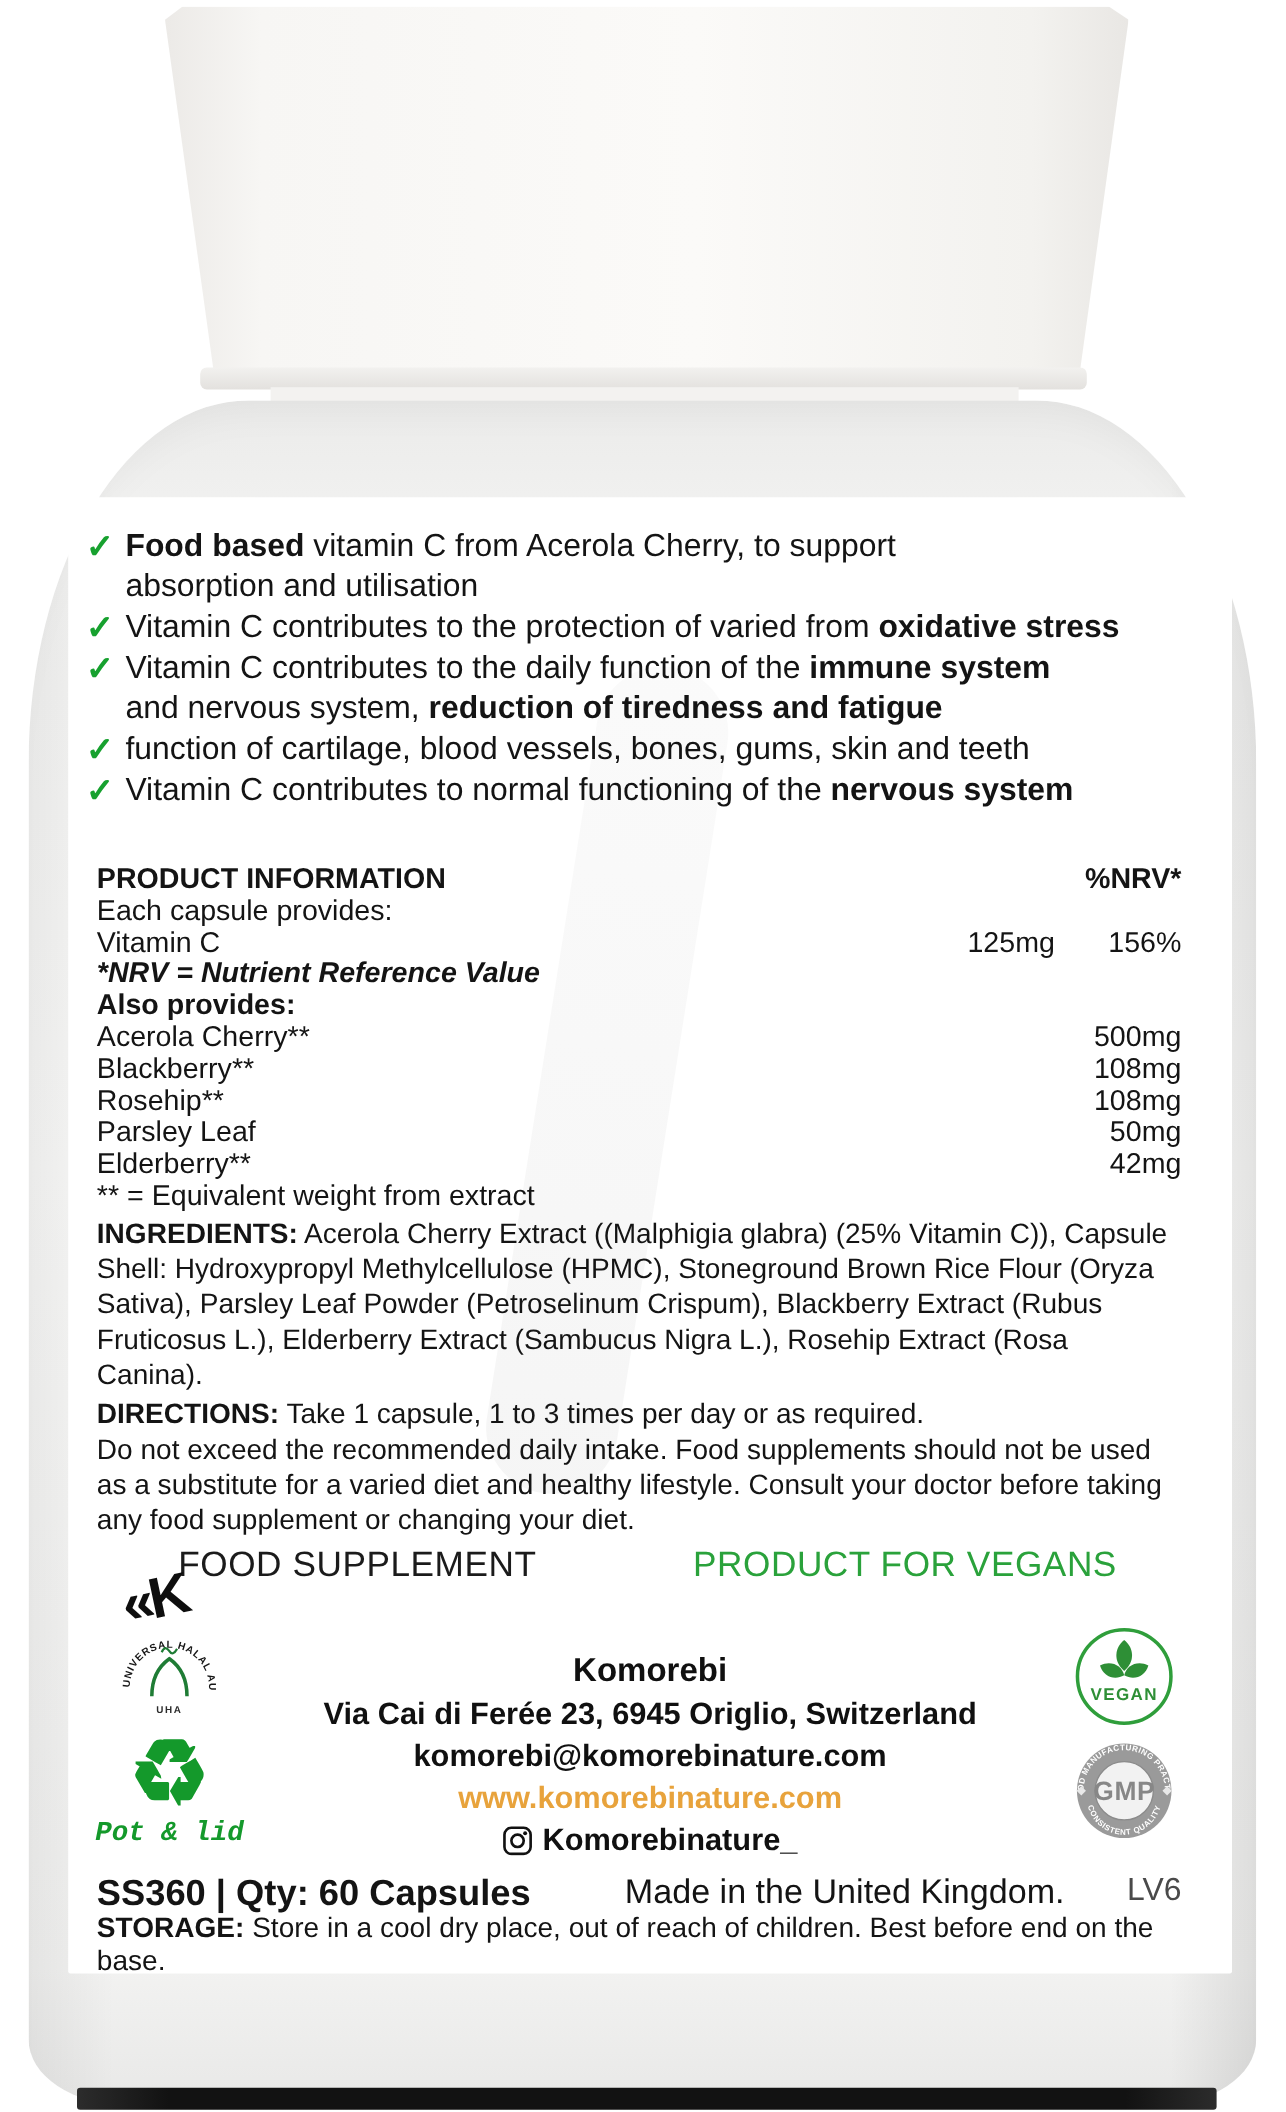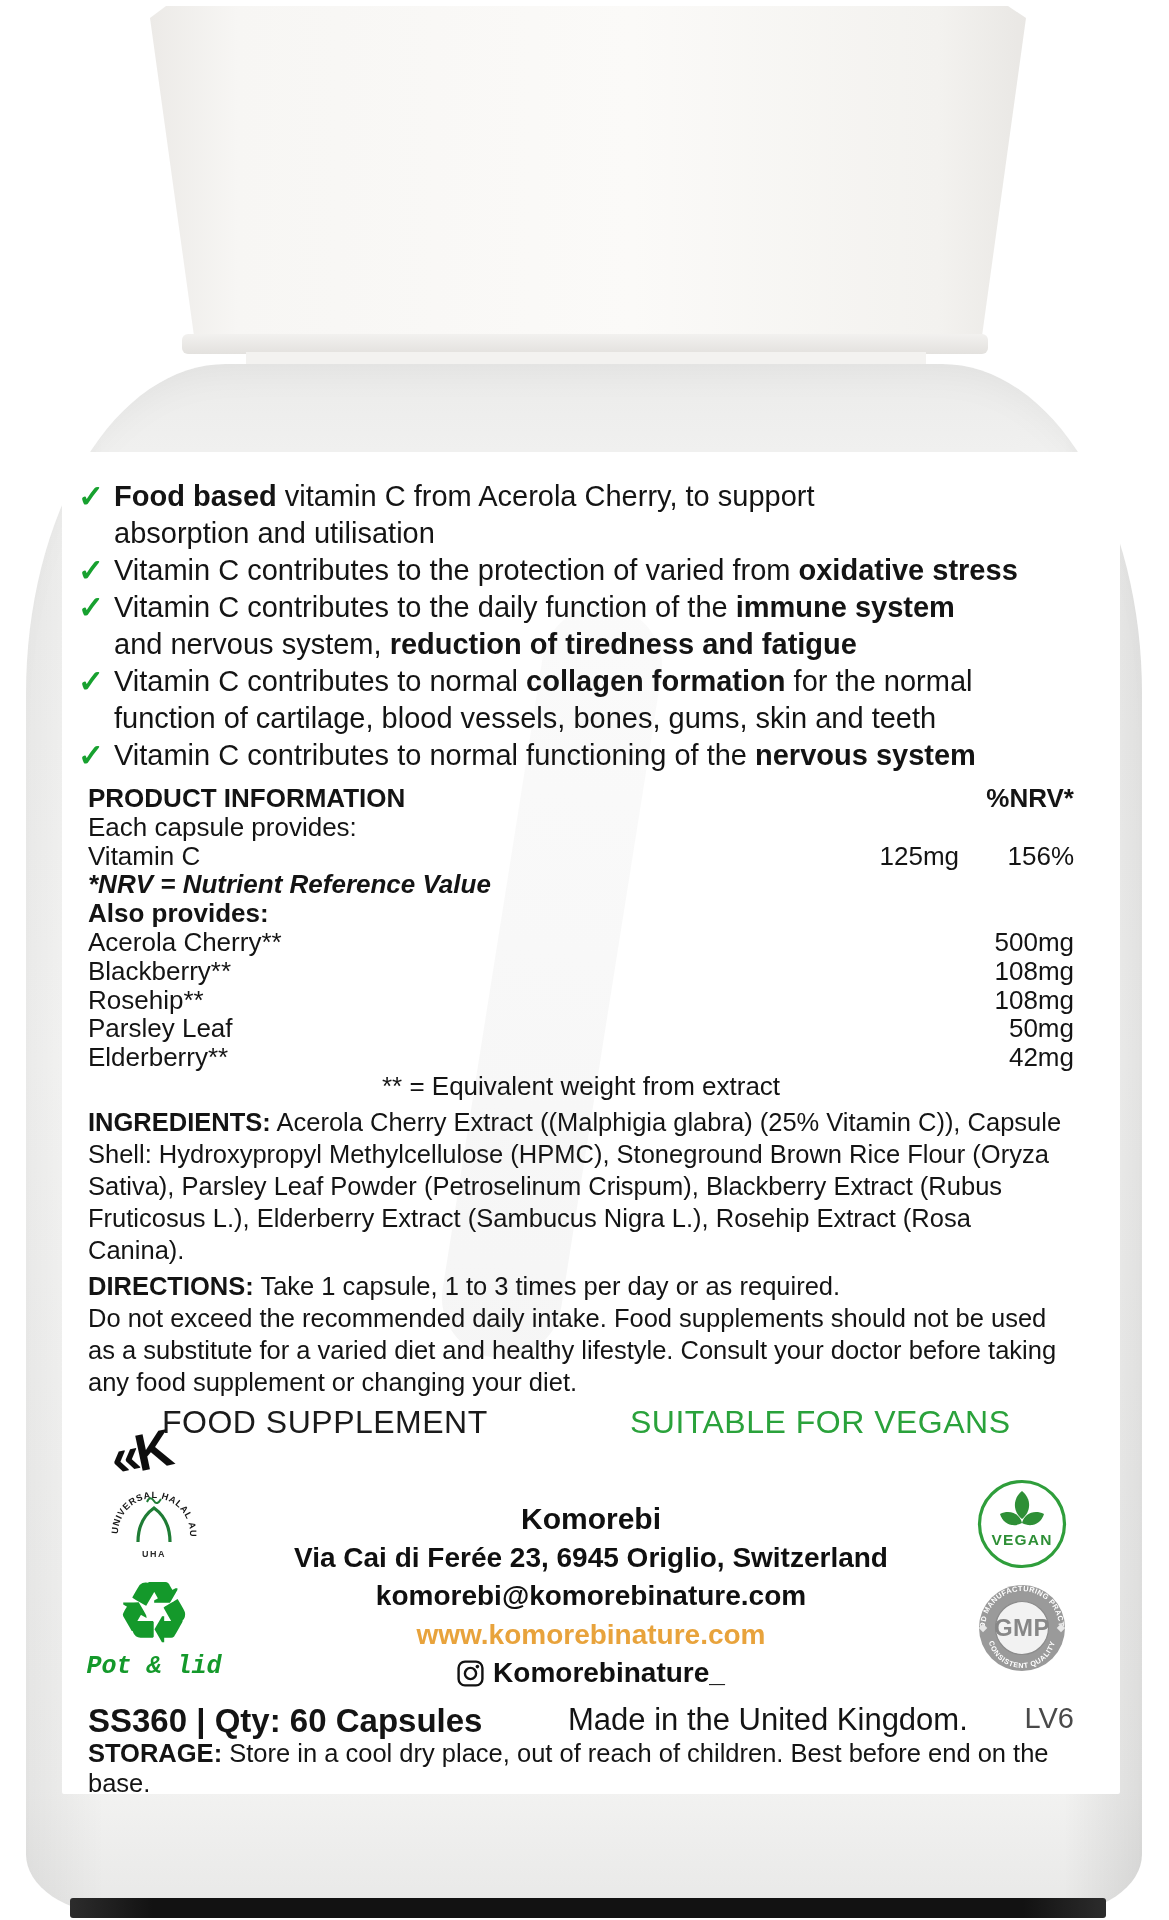--- a/index.html
+++ b/index.html
@@ -34,21 +34,21 @@
   
   .prodinfo{position:absolute;left:26px;right:46px;top:332px;font-size:26px;}
   .pi-row{display:flex;line-height:28.8px;}
   .pi-head{font-weight:700;}
   .nm{flex:1;}
   .amt{flex:0 0 130px;text-align:right;}
   .pct{flex:0 0 115px;text-align:right;}
   .amt-full{flex:0 0 245px;text-align:right;}
   .nrv-note{font-weight:700;font-style:italic;}
   .also-head{font-weight:700;}
-  .extract-note{justify-content:center;}
+  .extract-note{justify-content:flex-start;}
   
   .ingredients{position:absolute;left:26px;right:46px;top:654px;margin:0;font-size:25.5px;line-height:32px;}
   .ingredients strong,.dir-line strong,.storage-row strong{font-weight:700;}
   .directions{position:absolute;left:26px;right:46px;top:818px;}
   .dir-line,.dir-para{margin:0;font-size:25.5px;line-height:32px;}
   
   .banner{position:absolute;top:952px;font-size:32px;letter-spacing:.5px;white-space:nowrap;}
   .banner-food{left:100px;color:#1b1b1b;}
   .banner-vegan{left:568px;color:#2aa23b;}
   
@@ -103,21 +103,20 @@
         <li class="benefit">
           <span class="check">✓</span>
           <div class="b-lines">
             <div class="b-line"><span>Vitamin C contributes to the daily function of the </span><b>immune system</b></div>
             <div class="b-line"><span>and nervous system, </span><b>reduction of tiredness and fatigue</b></div>
           </div>
         </li>
         <li class="benefit">
           <span class="check">✓</span>
           <div class="b-lines">
-            <div class="b-line"><span>Vitamin C contributes to normal </span><b>collagen formation</b><span> for the normal</span></div>
             <div class="b-line"><span>function of cartilage, blood vessels, bones, gums, skin and teeth</span></div>
           </div>
         </li>
         <li class="benefit">
           <span class="check">✓</span>
           <div class="b-lines">
             <div class="b-line"><span>Vitamin C contributes to normal functioning of the </span><b>nervous system</b></div>
           </div>
         </li>
       </ul>
@@ -165,21 +164,21 @@
     </div>
 
     <p class="ingredients"><strong>INGREDIENTS:</strong> <span>Acerola Cherry Extract ((Malphigia glabra) (25% Vitamin C)), Capsule Shell: Hydroxypropyl Methylcellulose (HPMC), Stoneground Brown Rice Flour (Oryza Sativa), Parsley Leaf Powder (Petroselinum Crispum), Blackberry Extract (Rubus Fruticosus L.), Elderberry Extract (Sambucus Nigra L.), Rosehip Extract (Rosa Canina).</span></p>
 
     <div class="directions">
       <p class="dir-line"><strong>DIRECTIONS:</strong> <span>Take 1 capsule, 1 to 3 times per day or as required.</span></p>
       <p class="dir-para">Do not exceed the recommended daily intake. Food supplements should not be used as a substitute for a varied diet and healthy lifestyle. Consult your doctor before taking any food supplement or changing your diet.</p>
     </div>
 
     <span class="banner banner-food">FOOD SUPPLEMENT</span>
-    <span class="banner banner-vegan">SUITABLE FOR VEGANS</span>
+    <span class="banner banner-vegan">PRODUCT FOR VEGANS</span>
 
     <div class="col-left">
       <div class="kosher-wrap">
         <svg class="logo" width="120" height="58" viewBox="0 0 120 58">
           <text x="16" y="48" font-size="52" font-weight="bold" fill="#0e0e0e" letter-spacing="-4" transform="rotate(-12 60 29)">«K</text>
         </svg>
       </div>
       <svg class="logo" width="96" height="96" viewBox="0 0 96 96">
         <defs>
             <path id="halalArc" d="M 12,56 A 36,36 0 1 1 84,56"></path>

